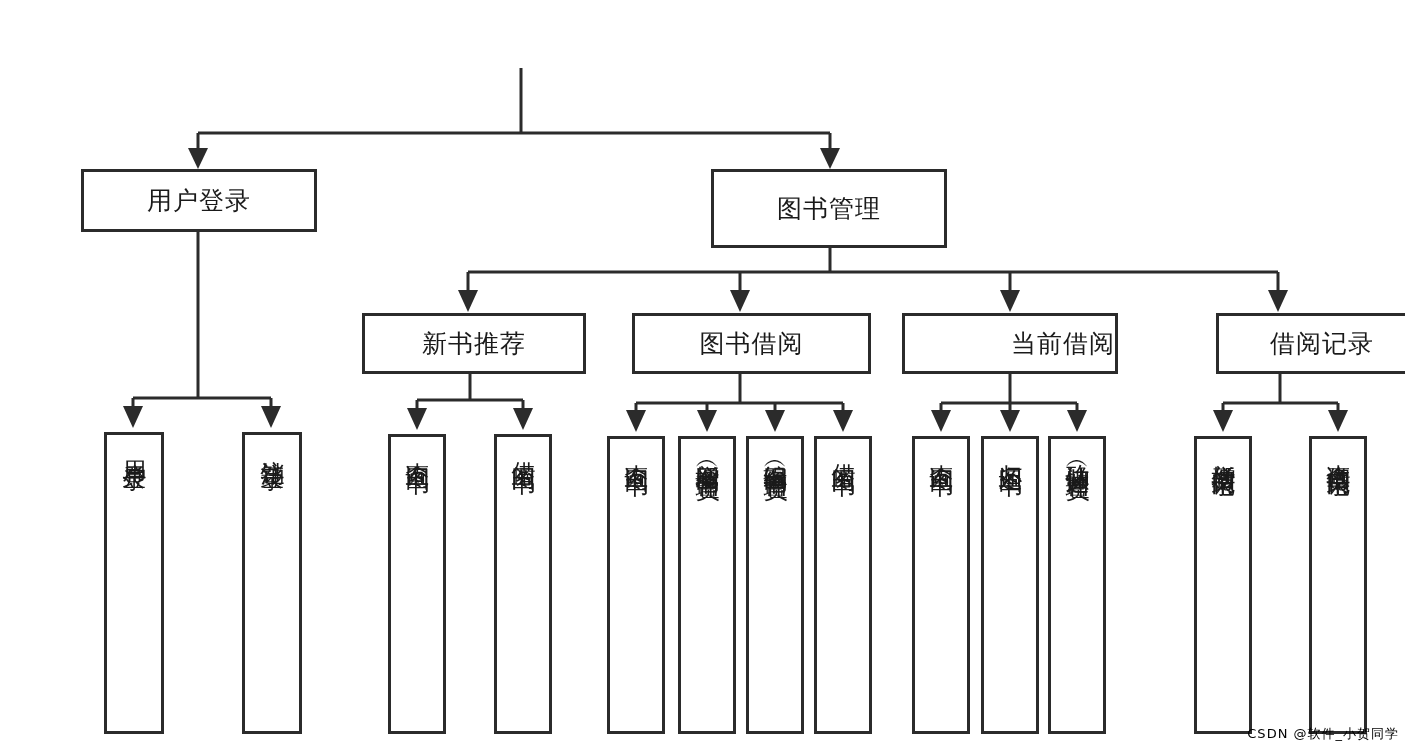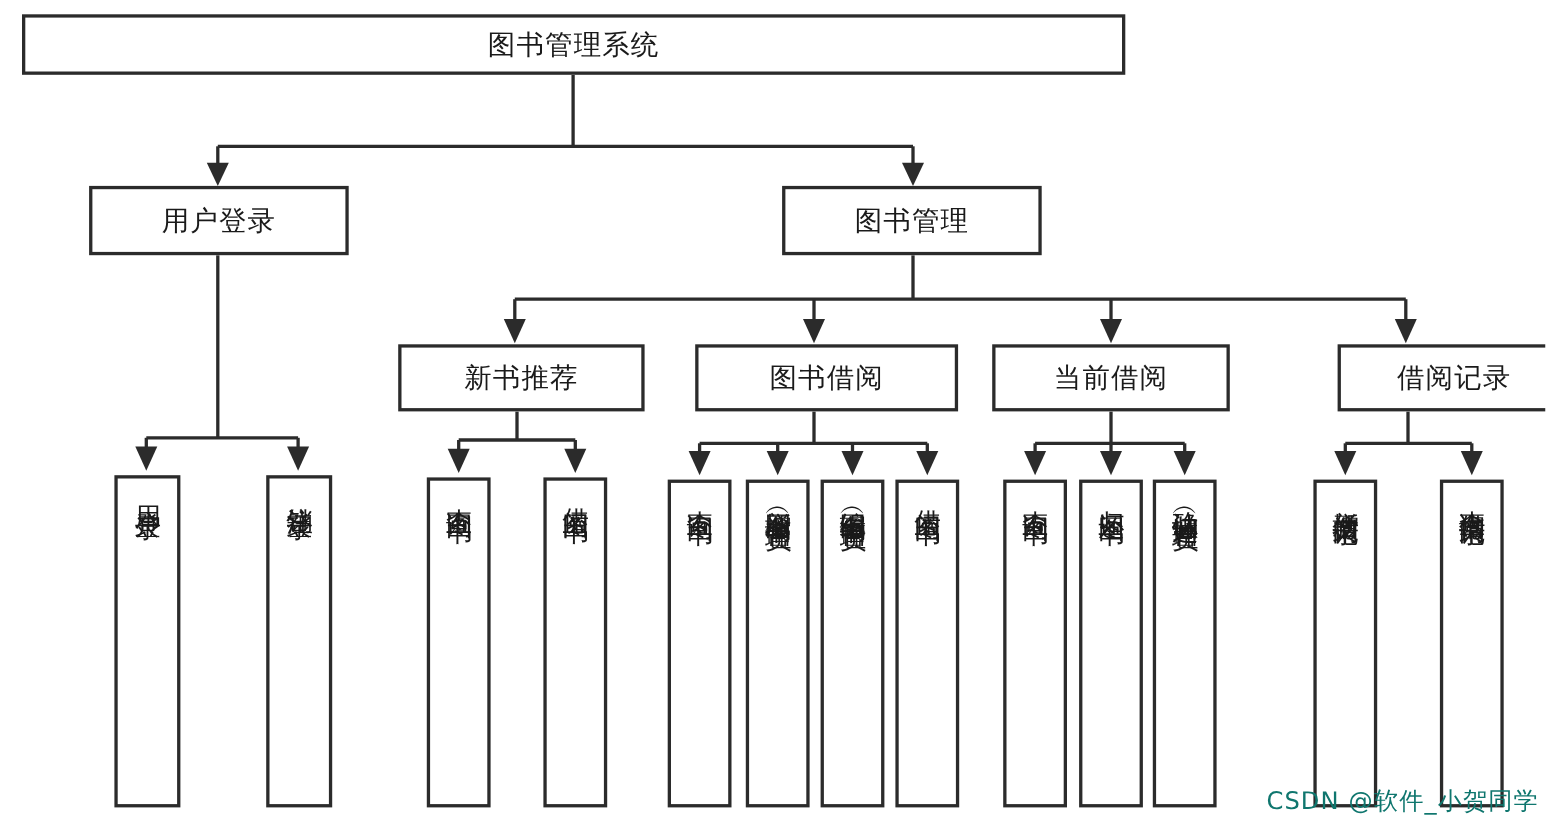--- a/index.html
+++ b/index.html
@@ -67,22 +67,22 @@
     stroke-width: 3;
     fill: none;
   }
   svg#wires polygon {
     fill: #2b2b2b;
   }
   #watermark {
     position: absolute;
     right: 6px;
     bottom: 4px;
-    font-size: 22px;
-    color: #0f766e;
+    font-size: 13px;
+    color: #000000;
     letter-spacing: 1px;
     white-space: nowrap;
     margin-left: 28px;
   }
 </style>
 </head>
 <body>
 
 <div id="canvas">
 
@@ -146,41 +146,38 @@
     <polygon points="1067,410 1087,410 1077,432"></polygon>
 
     <line x1="1280" y1="374" x2="1280" y2="403"></line>
     <line x1="1223" y1="403" x2="1338" y2="403"></line>
     <line x1="1223" y1="403" x2="1223" y2="412"></line>
     <polygon points="1213,410 1233,410 1223,432"></polygon>
     <line x1="1338" y1="403" x2="1338" y2="412"></line>
     <polygon points="1328,410 1348,410 1338,432"></polygon>
   </svg>
 
-  <div class="node h-node" style="left:20px; top:13px; width:1003px; height:55px;">
-    <span class="label">图书管理系统</span>
-  </div>
 
   <div class="node h-node" style="left:81px; top:169px; width:236px; height:63px;">
     <span class="label">用户登录</span>
   </div>
 
-  <div class="node h-node" style="left:711px; top:169px; width:236px; height:63px;">
+  <div class="node h-node" style="left:711px; top:169px; width:236px; height:79px;">
     <span class="label">图书管理</span>
   </div>
 
   <div class="node h-node" style="left:362px; top:313px; width:224px; height:61px;">
     <span class="label">新书推荐</span>
   </div>
 
   <div class="node h-node" style="left:632px; top:313px; width:239px; height:61px;">
     <span class="label">图书借阅</span>
   </div>
 
-  <div class="node h-node" style="left:902px; top:313px; width:216px; height:61px;">
+  <div class="node h-node" style="left:902px; top:313px; width:216px; height:61px;justify-content:flex-end;">
     <span class="label">当前借阅</span>
   </div>
 
   <div class="node h-node" style="left:1216px; top:313px; width:212px; height:61px;">
     <span class="label">借阅记录</span>
   </div>
 
   <div class="node v-node" style="left:104px; top:432px; width:60px; height:302px;">
     <span class="label">用户登录</span>
   </div>

